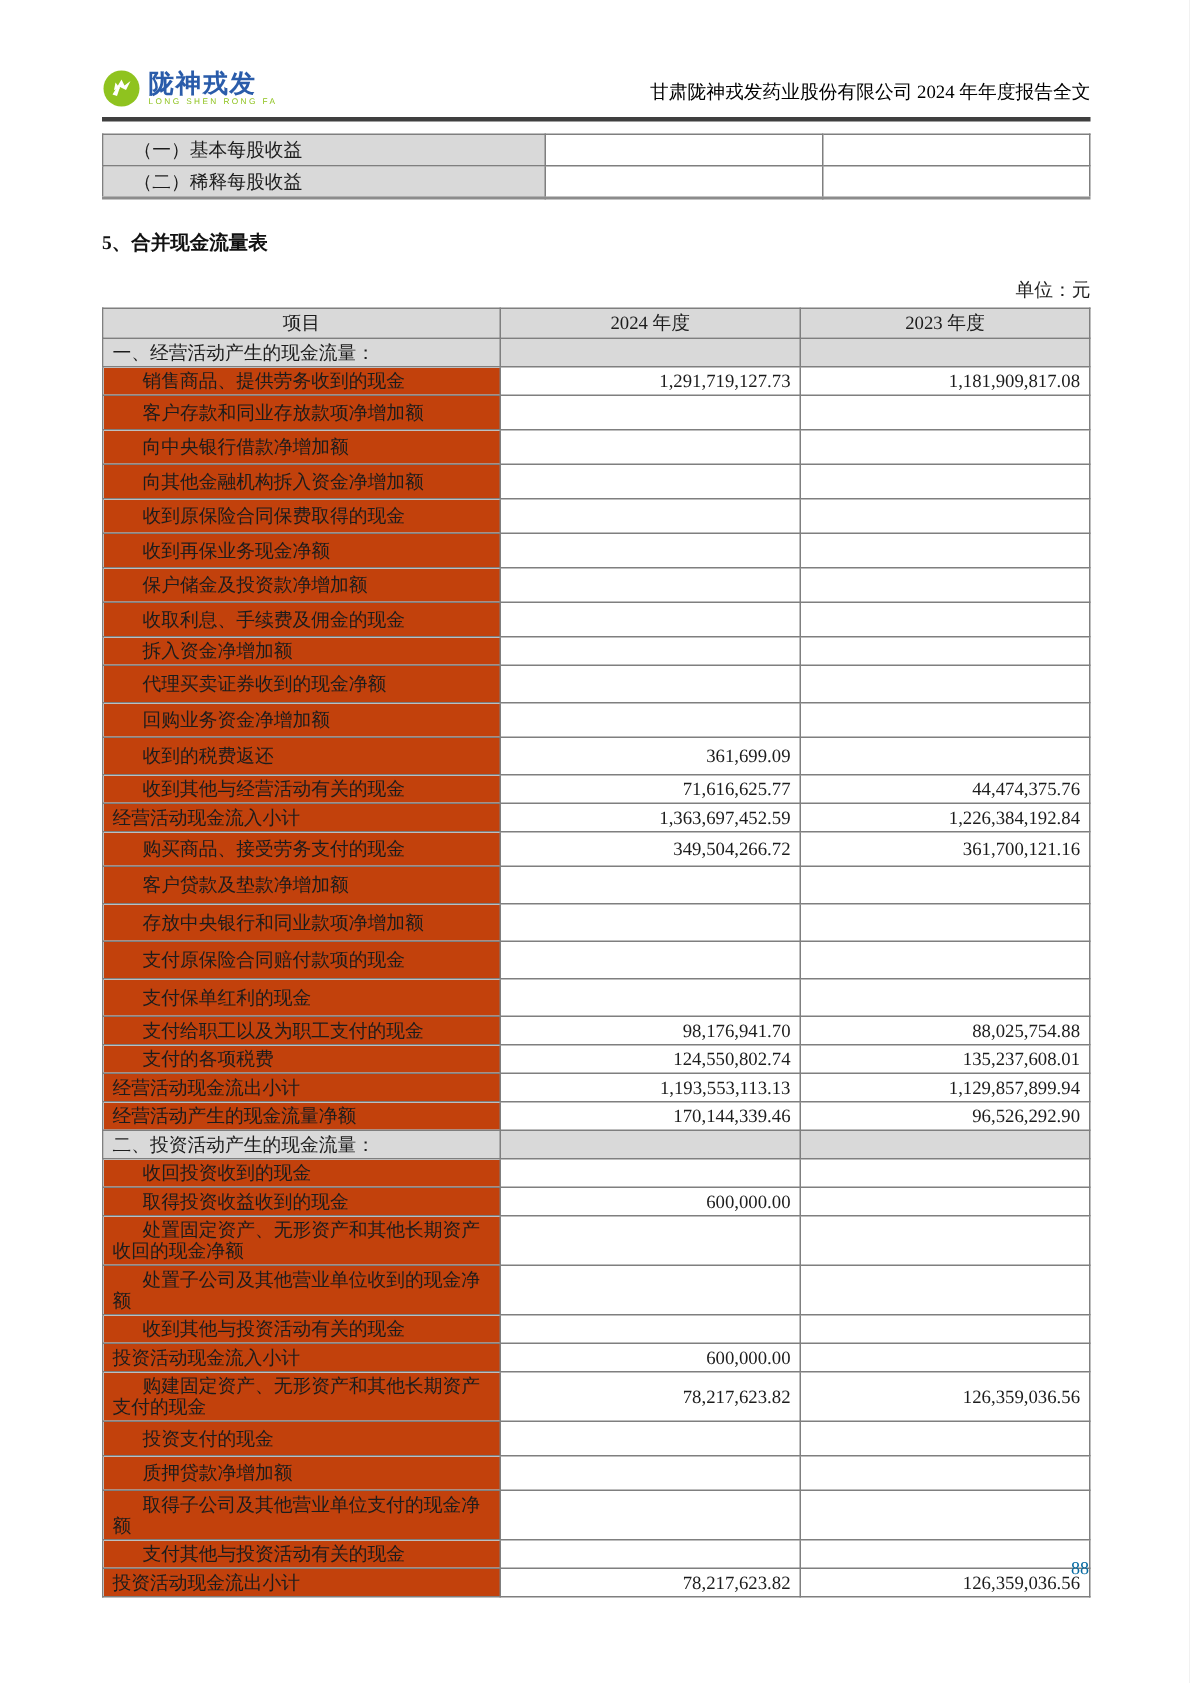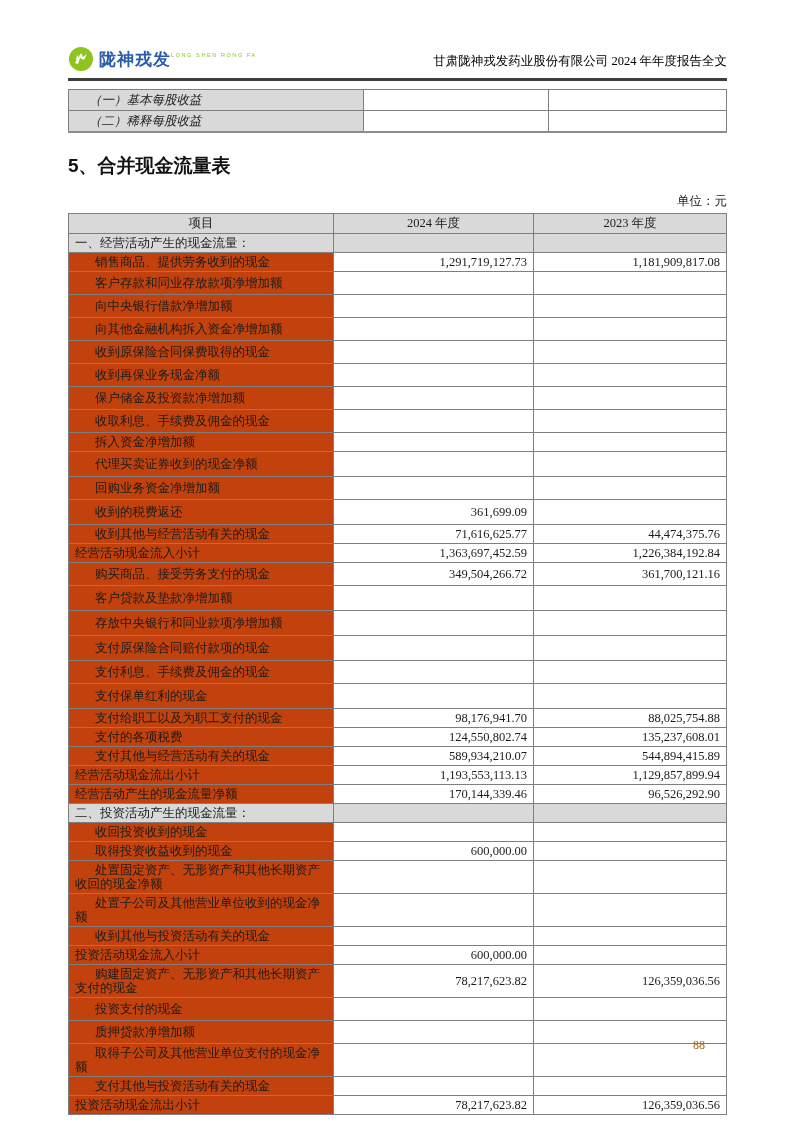--- a/index.html
+++ b/index.html
@@ -16,21 +16,21 @@
   .content { position:absolute; left:68px; right:66px; top:0; }
 
   
   .doc-header {
     display:flex; justify-content:space-between; align-items:flex-end;
     padding-top:46px; padding-bottom:6px;
     border-bottom:3px solid #3f3f3f;
   }
   .brand { display:flex; align-items:center; gap:5px; }
   .brand-icon { width:26px; height:26px; flex:0 0 auto; }
-  .brand-text { display:flex; flex-direction:row; line-height:1; }
+  .brand-text { display:flex; flex-direction:column; line-height:1; }
   .brand-cn {
     font-family:"Liberation Sans","DejaVu Sans",sans-serif;
     font-weight:bold; font-size:17px; color:#2a5caa; letter-spacing:1px;
   }
   .brand-en {
     font-family:"Liberation Sans","DejaVu Sans",sans-serif;
     font-size:5.5px; color:#8fc31f; letter-spacing:1.6px; margin-top:2px;
   }
   .doc-title { font-size:12.5px; color:#000000; padding-bottom:2px; }
 
@@ -41,43 +41,43 @@
     font-size:12.5px; line-height:14px;
     padding:2px 6px;
     font-weight:normal;
     overflow:hidden;
     vertical-align:middle;
   }
   .num { text-align:right; font-variant-numeric:tabular-nums; }
 
   
   .eps-table { margin-top:8px; border-bottom:2px solid #8c8c8c; }
-  .eps-table td { height:21px;font-style:italic; }
+  .eps-table td { height:21px; }
   .eps-table td.label { background:#d9d9d9; text-indent:14px; }
 
   
   .section-heading {
     margin-top:20px;
-    font-family:Liberation Sans, sans-serif;
-    font-weight:bold; font-size:19px; color:#111;
+    font-family:Liberation Serif, serif;
+    font-weight:bold; font-size:13px; color:#111;
   }
   .unit-line { margin-top:14px; margin-bottom:3px; text-align:right; font-size:12.5px; }
 
   
   .cf-table th { background:#d9d9d9; height:20px; }
   .cf-table td.label { background:#c2410c; text-align:left; }
   .cf-table tr.section td { background:#d9d9d9; }
   .cf-table tr.detail td.label { text-indent:20px; }
   .cf-table tr.m td { padding-top:4px; padding-bottom:4px; }
   .cf-table tr.l td { padding-top:5px; padding-bottom:5px; }
 
   
   .page-number {
-    position:absolute; top:1038px; right:88px;
-    font-size:12px; color:#a16207;
+    position:absolute; top:1038px; right:67px;
+    font-size:12px; color:#0369a1;
   }
 </style>
 </head>
 <body>
 
 <div class="page">
   <div class="content">
 
     <div class="doc-header">
       <div class="brand">
@@ -220,45 +220,35 @@
           <tr class="detail l">
     <td class="label">存放中央银行和同业款项净增加额</td>
     <td class="num"></td>
     <td class="num"></td>
   </tr>
           <tr class="detail l">
     <td class="label">支付原保险合同赔付款项的现金</td>
     <td class="num"></td>
     <td class="num"></td>
   </tr>
-          <tr class="detail m">
-    <td class="label">支付利息、手续费及佣金的现金</td>
-    <td class="num"></td>
-    <td class="num"></td>
-  </tr>
           <tr class="detail l">
     <td class="label">支付保单红利的现金</td>
     <td class="num"></td>
     <td class="num"></td>
   </tr>
           <tr class="detail s">
     <td class="label">支付给职工以及为职工支付的现金</td>
     <td class="num">98,176,941.70</td>
     <td class="num">88,025,754.88</td>
   </tr>
           <tr class="detail s">
     <td class="label">支付的各项税费</td>
     <td class="num">124,550,802.74</td>
     <td class="num">135,237,608.01</td>
   </tr>
-          <tr class="detail s">
-    <td class="label">支付其他与经营活动有关的现金</td>
-    <td class="num">589,934,210.07</td>
-    <td class="num">544,894,415.89</td>
-  </tr>
           <tr class="subtotal s">
     <td class="label">经营活动现金流出小计</td>
     <td class="num">1,193,553,113.13</td>
     <td class="num">1,129,857,899.94</td>
   </tr>
           <tr class="subtotal s">
     <td class="label">经营活动产生的现金流量净额</td>
     <td class="num">170,144,339.46</td>
     <td class="num">96,526,292.90</td>
   </tr>

